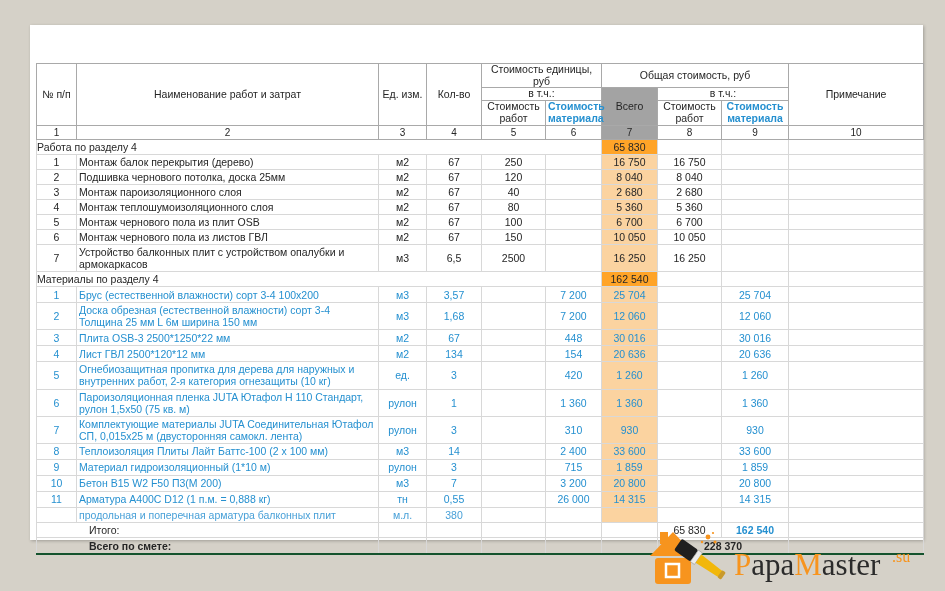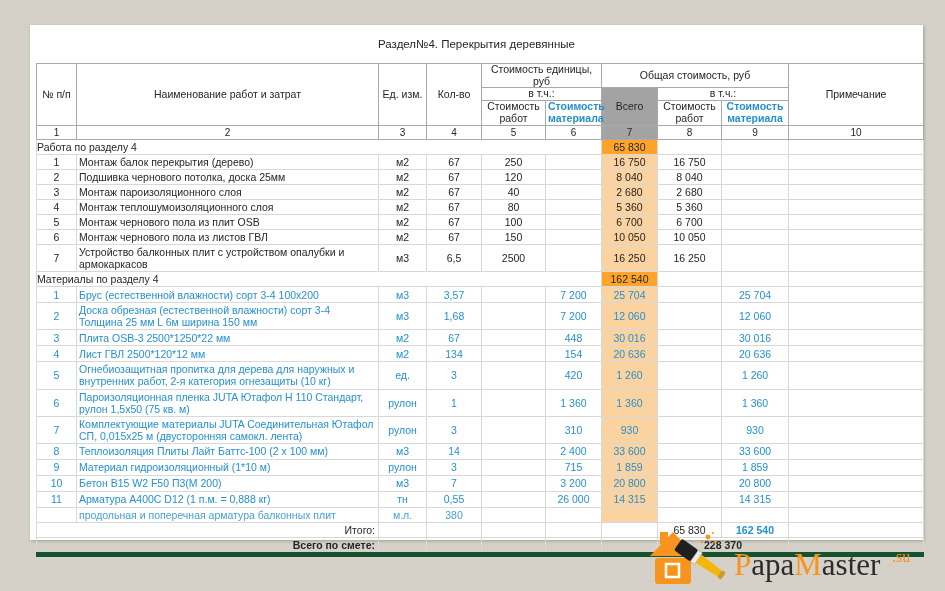--- a/index.html
+++ b/index.html
@@ -24,32 +24,31 @@
   td.sec-total{background:#ffa428;font-size:10.5px;}
   tbody td.c-total{background:#fbd3a0;}
   tr.work{height:15px;}
   tr.tall{height:25px;}
   tr.matR{height:16px;color:#2590d0;}
   tr.matR td{color:#2590d0;}
   tr.sub{height:15px;}
   tr.sub td{color:#48a0d8;}
   tr.itogo{height:15px;}
   tr.itogo td{border-top:1px solid #8d8d8d;}
-  td.tot-label{text-align:right;padding-left:68px;}
+  td.tot-label{text-align:left;padding-left:52px;}
   tr.grand{height:17px;}
-  tr.grand td{border-top:1px solid #3a3a3a;border-bottom:5px solid #14532d;}
+  tr.grand td{border-top:1px solid #3a3a3a;border-bottom:2px solid #14532d;}
   tr.grand td.tot-label,tr.grand td.grand-val{font-weight:bold;}
   .logo{position:absolute;left:650px;top:529px;width:272px;height:60px;}
 </style>
 </head>
 <body>
 
 <div class="stage">
   <div class="page">
-    <div class="title">Раздел№4. Перекрытия деревянные</div>
 
     <table class="est">
       <colgroup>
         <col style="width:40px">
           <col style="width:302px">
           <col style="width:48px">
           <col style="width:55px">
         <col style="width:64px">
           <col style="width:56px">
           <col style="width:56px">

